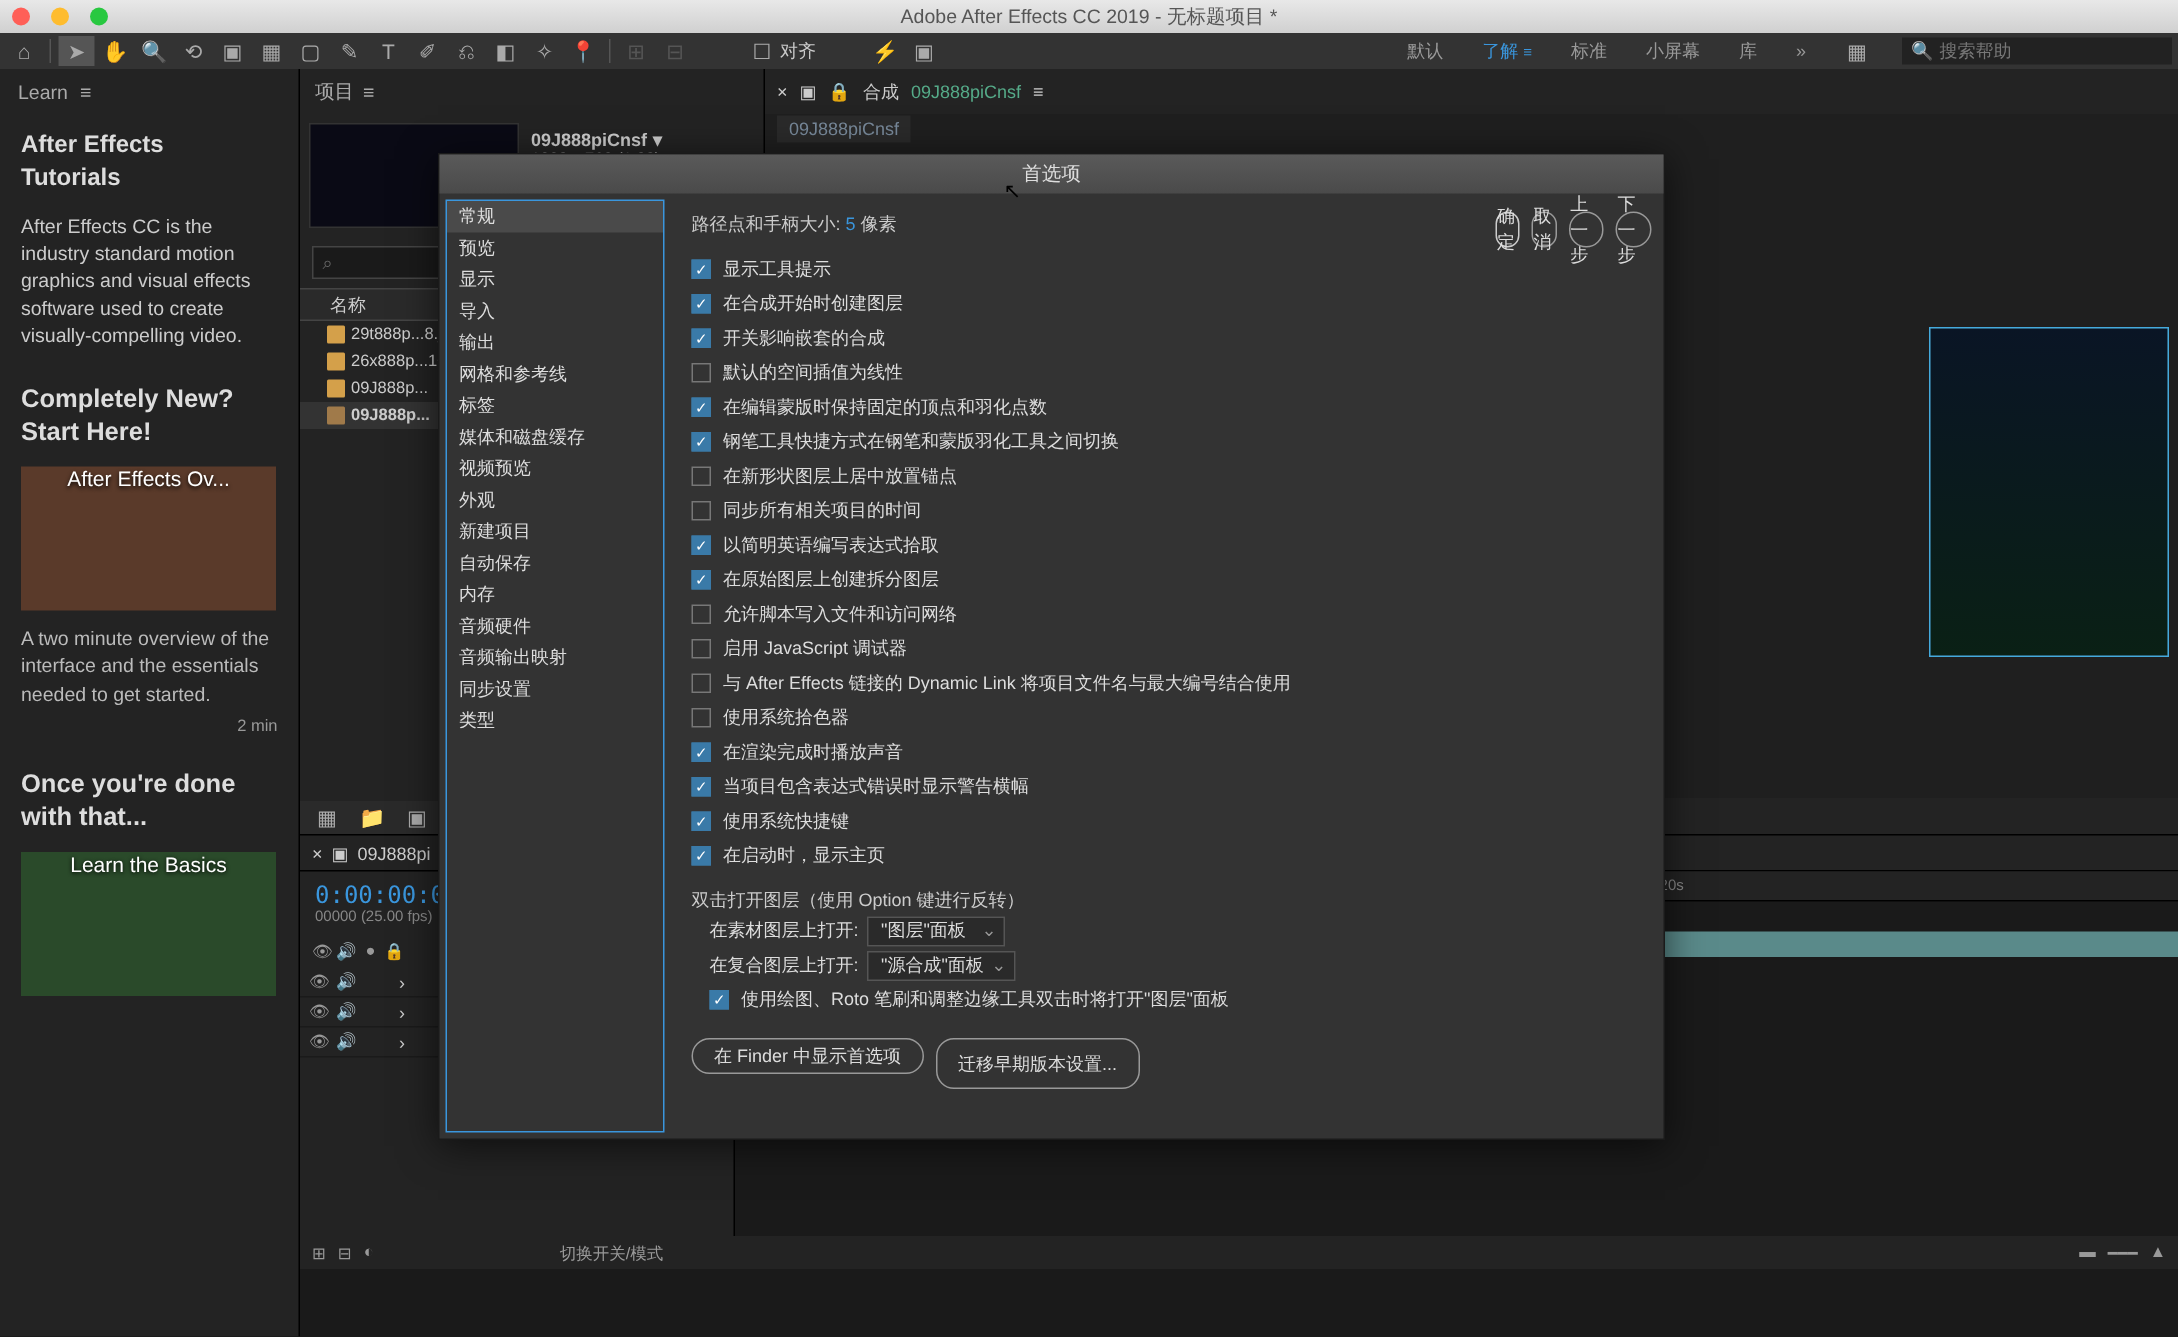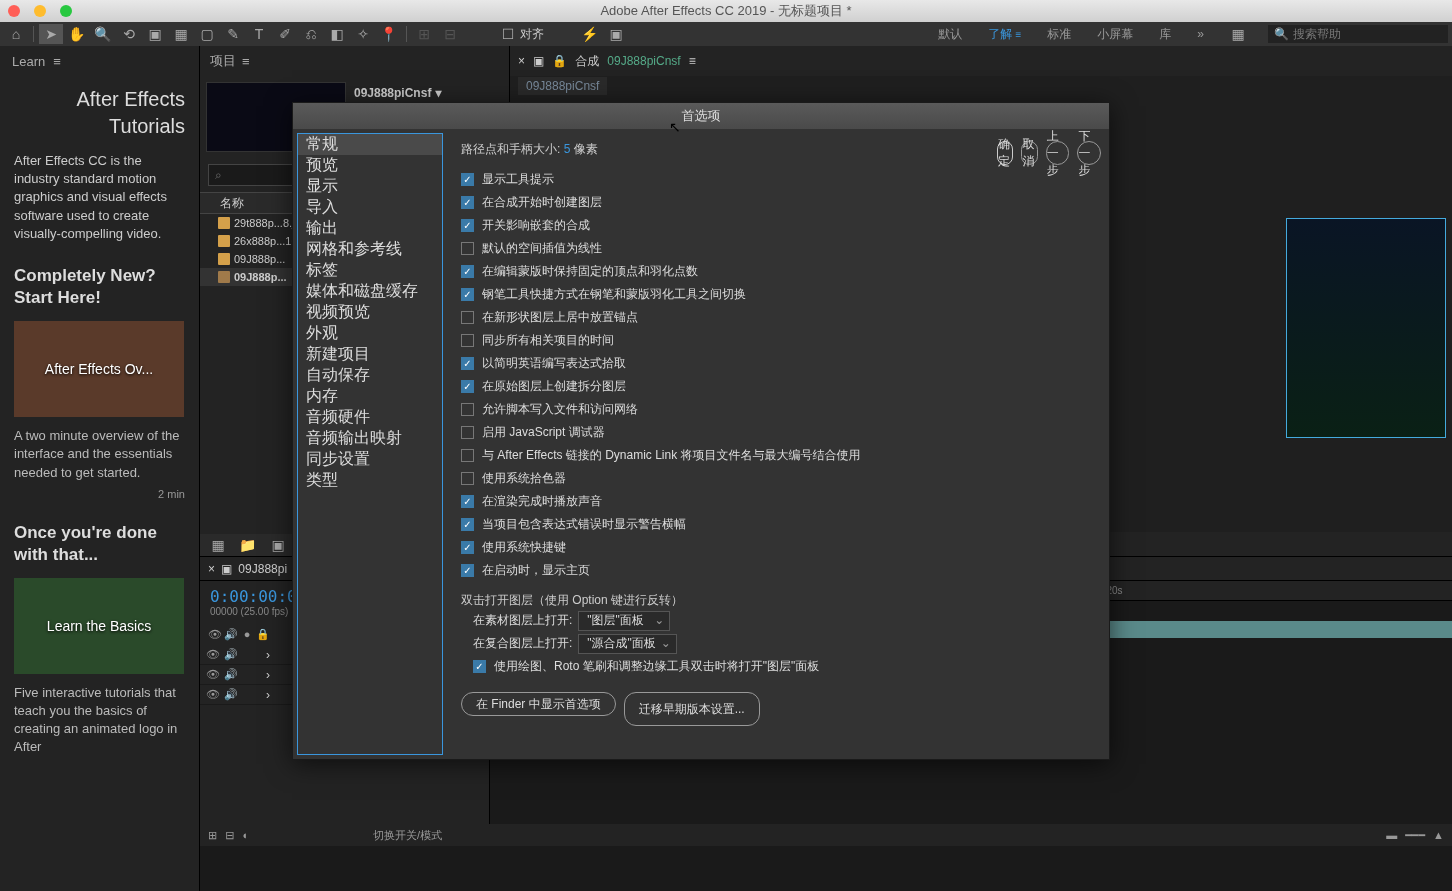--- a/index.html
+++ b/index.html
@@ -13,24 +13,24 @@
 .tool-btn.active{background:#555}
 .tool-sep{width:1px;height:16px;background:#555;margin:0 3px}
 .toolbar-right{margin-left:auto;display:flex;align-items:center;gap:18px}
 .ws-btn{color:#999;font-size:12px;padding:2px 4px}
 .ws-btn.active{color:#3a96dd}
 .search-box{background:#222;width:180px;height:18px;display:flex;align-items:center;padding:0 6px;gap:4px;color:#777}
 .main-area{display:flex;height:calc(891px - 46px)}
 .learn-panel{width:200px;background:#232323;border-right:1px solid #000;padding:0;overflow:hidden}
 .learn-head{height:30px;display:flex;align-items:center;padding:0 12px;gap:8px;color:#aaa;font-size:13px}
 .learn-body{padding:12px 14px;color:#ddd}
-.learn-title{font-size:20px;font-weight:400;text-align:right;margin-bottom:4px}
+.learn-title{font-size:16px;font-weight:700;text-align:left;margin-bottom:4px}
 .learn-desc{font-size:13px;line-height:1.4;color:#ccc;margin-top:14px}
 .learn-sect{font-size:17px;font-weight:700;margin-top:22px;line-height:1.3}
-.thumb{width:170px;height:96px;background:#5a3a2a;margin-top:12px;position:relative;display:flex;align-items:center;justify-content:center;color:#fff;font-size:14px;overflow:hidden}
+.thumb{width:170px;height:96px;background:#5a3a2a;margin-top:12px;position:relative;display:flex;align-items:flex-start;justify-content:center;color:#fff;font-size:14px;overflow:hidden}
 .thumb.green{background:#2a4a2a}
 .thumb-label{position:relative;z-index:2;text-shadow:0 1px 3px #000}
 .learn-two{font-size:13px;line-height:1.4;margin-top:10px;color:#bbb}
 .learn-time{text-align:right;font-size:11px;color:#999;margin-top:6px}
 .center-col{flex:1;display:flex;flex-direction:column}
 .project-panel{width:310px;background:#232323;border-right:1px solid #000;display:flex;flex-direction:column}
 .panel-head{height:30px;display:flex;align-items:center;padding:0 10px;gap:6px;color:#aaa;font-size:13px}
 .proj-top{display:flex;padding:6px;gap:8px}
 .proj-thumb{width:140px;height:70px;background:#0a0a15;border:1px solid #333;position:relative}
 .proj-meta{color:#ccc;font-size:12px;padding-top:4px}
@@ -67,21 +67,21 @@
 .track:nth-of-type(2){top:40px;width:100%}
 .track:nth-of-type(3){top:60px;width:380px}
 .tl-foot{height:22px;background:#232323;display:flex;align-items:center;padding:0 8px;gap:8px;font-size:11px;color:#999}
 .top-row{display:flex;height:510px}
 
 .modal{position:absolute;left:292px;top:102px;width:818px;height:658px;background:#333;box-shadow:0 4px 24px rgba(0,0,0,.6);display:flex;flex-direction:column;border:1px solid #1a1a1a}
 .modal-title{height:26px;background:linear-gradient(#5a5a5a,#4a4a4a);display:flex;align-items:center;justify-content:center;color:#ddd;font-size:13px;position:relative}
 .cursor{position:absolute;left:376px;top:16px;font-size:14px;color:#000}
 .modal-body{flex:1;display:flex}
 .cat-list{width:146px;background:#333;border:1px solid #3a96dd;margin:4px;padding:0}
-.cat-item{height:21px;display:flex;align-items:center;padding:0 8px;font-size:16px;color:#ddd}
+.cat-item{height:21px;display:flex;align-items:center;padding:0 8px;font-size:12px;color:#ddd}
 .cat-item.sel{background:#4a4a4a}
 .pref-content{flex:1;padding:12px 14px;display:flex;flex-direction:column;gap:0}
 .pref-row{display:flex;align-items:center;gap:8px;height:23px;font-size:12px;color:#ddd}
 .cb{width:13px;height:13px;border:1px solid #777;background:#333;display:flex;align-items:center;justify-content:center;font-size:10px}
 .cb.on{background:#3a7aa8;border-color:#3a7aa8;color:#fff}
 .pref-side{width:120px;padding:12px 8px;display:flex;gap:8px}
 .pill-btn{height:24px;border:1px solid #999;border-radius:12px;display:flex;align-items:center;justify-content:center;font-size:12px;color:#ddd;background:transparent}
 .pill-btn.primary{border-color:#ccc}
 .path-row{font-size:12px;color:#ccc;margin-bottom:10px}
 .path-row .num{color:#3a96dd}
@@ -156,21 +156,20 @@
       <div class="learn-sect">Completely New? Start Here!</div>
       <div class="thumb">
           <span class="thumb-label">After Effects Ov...</span>
         </div>
       <div class="learn-two">A two minute overview of the interface and the essentials needed to get started.</div>
       <div class="learn-time">2 min</div>
       <div class="learn-sect">Once you're done with that...</div>
       <div class="thumb green">
           <span class="thumb-label">Learn the Basics</span>
         </div>
-      <div class="learn-two">Five interactive tutorials that teach you the basics of creating an animated logo in After</div>
     </div>
   </div>
 
   <div class="center-col">
     <div class="top-row">
       <div class="project-panel">
         <div class="panel-head">
             <span>项目</span> 
             <span>≡</span>
           </div>

